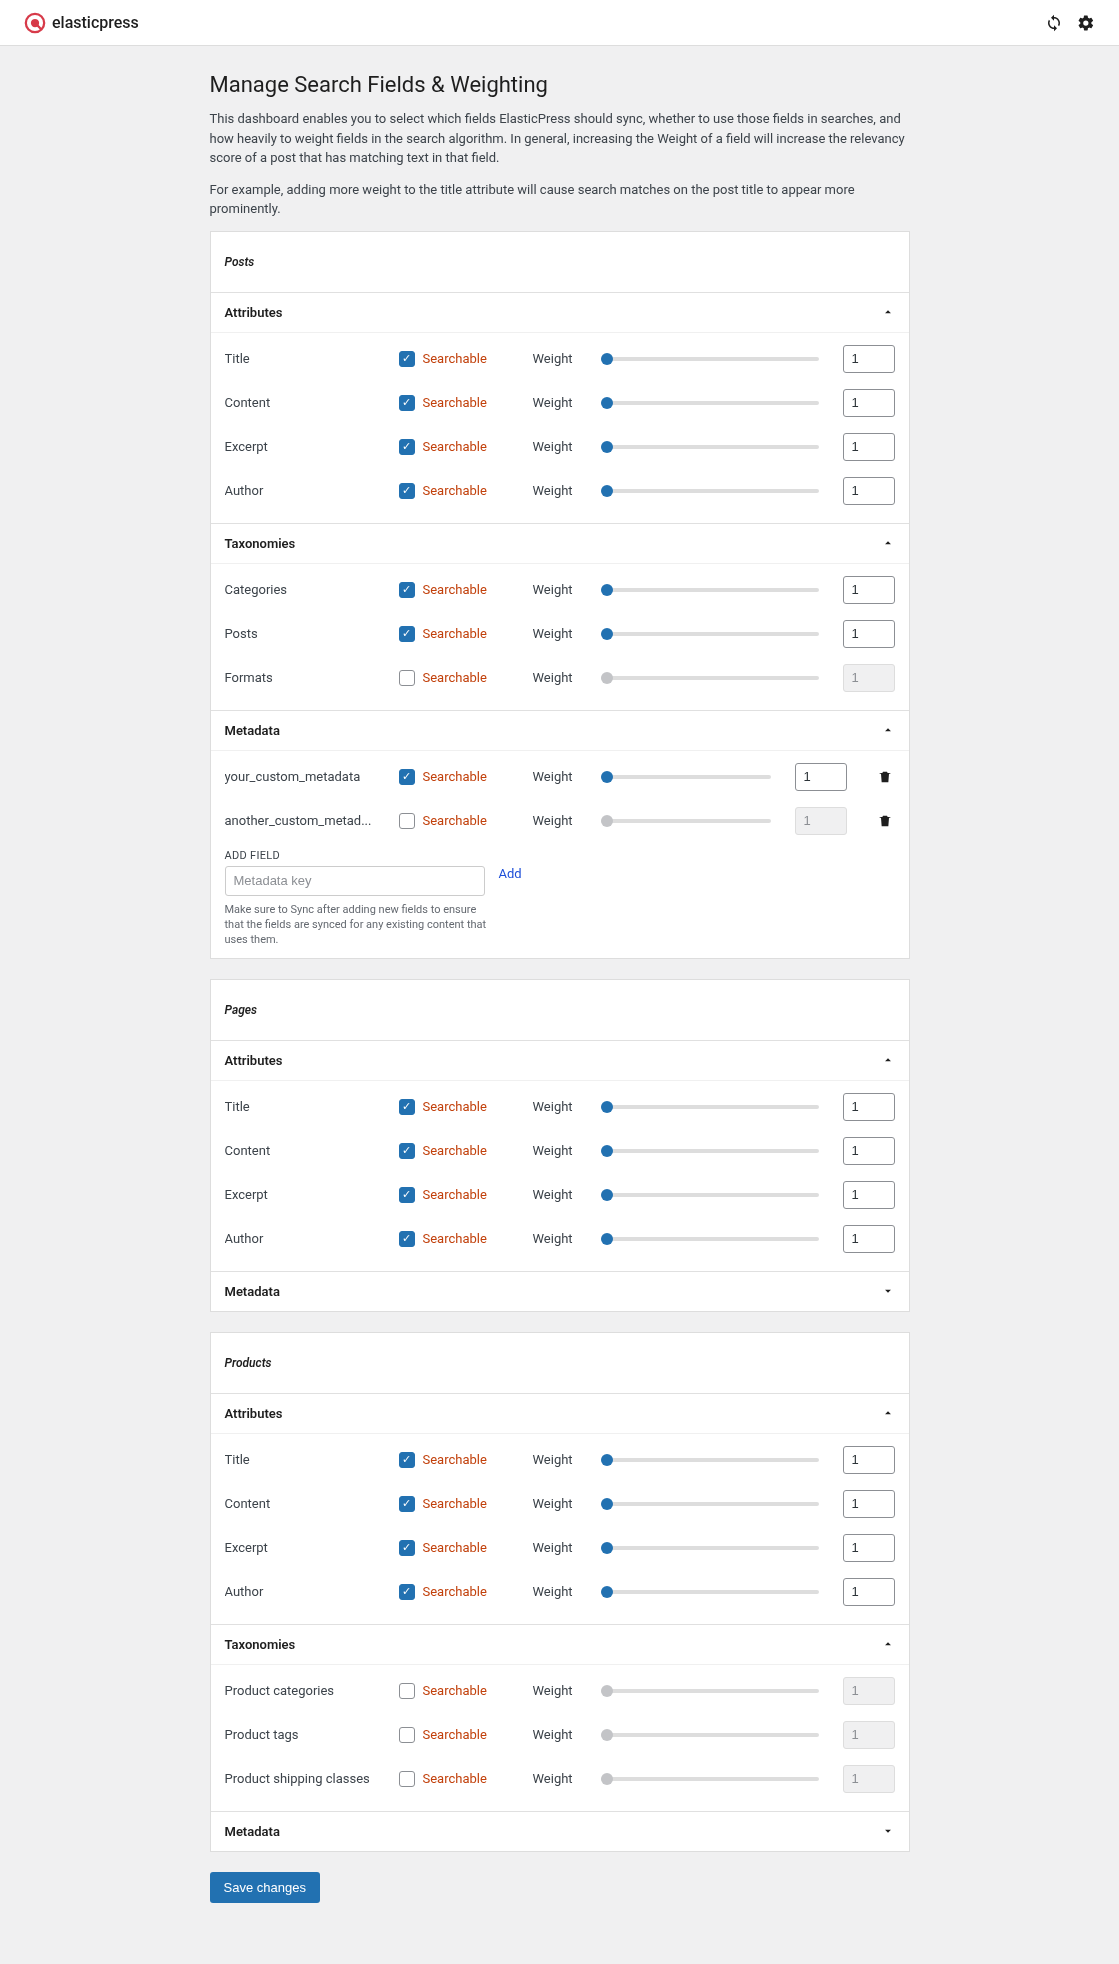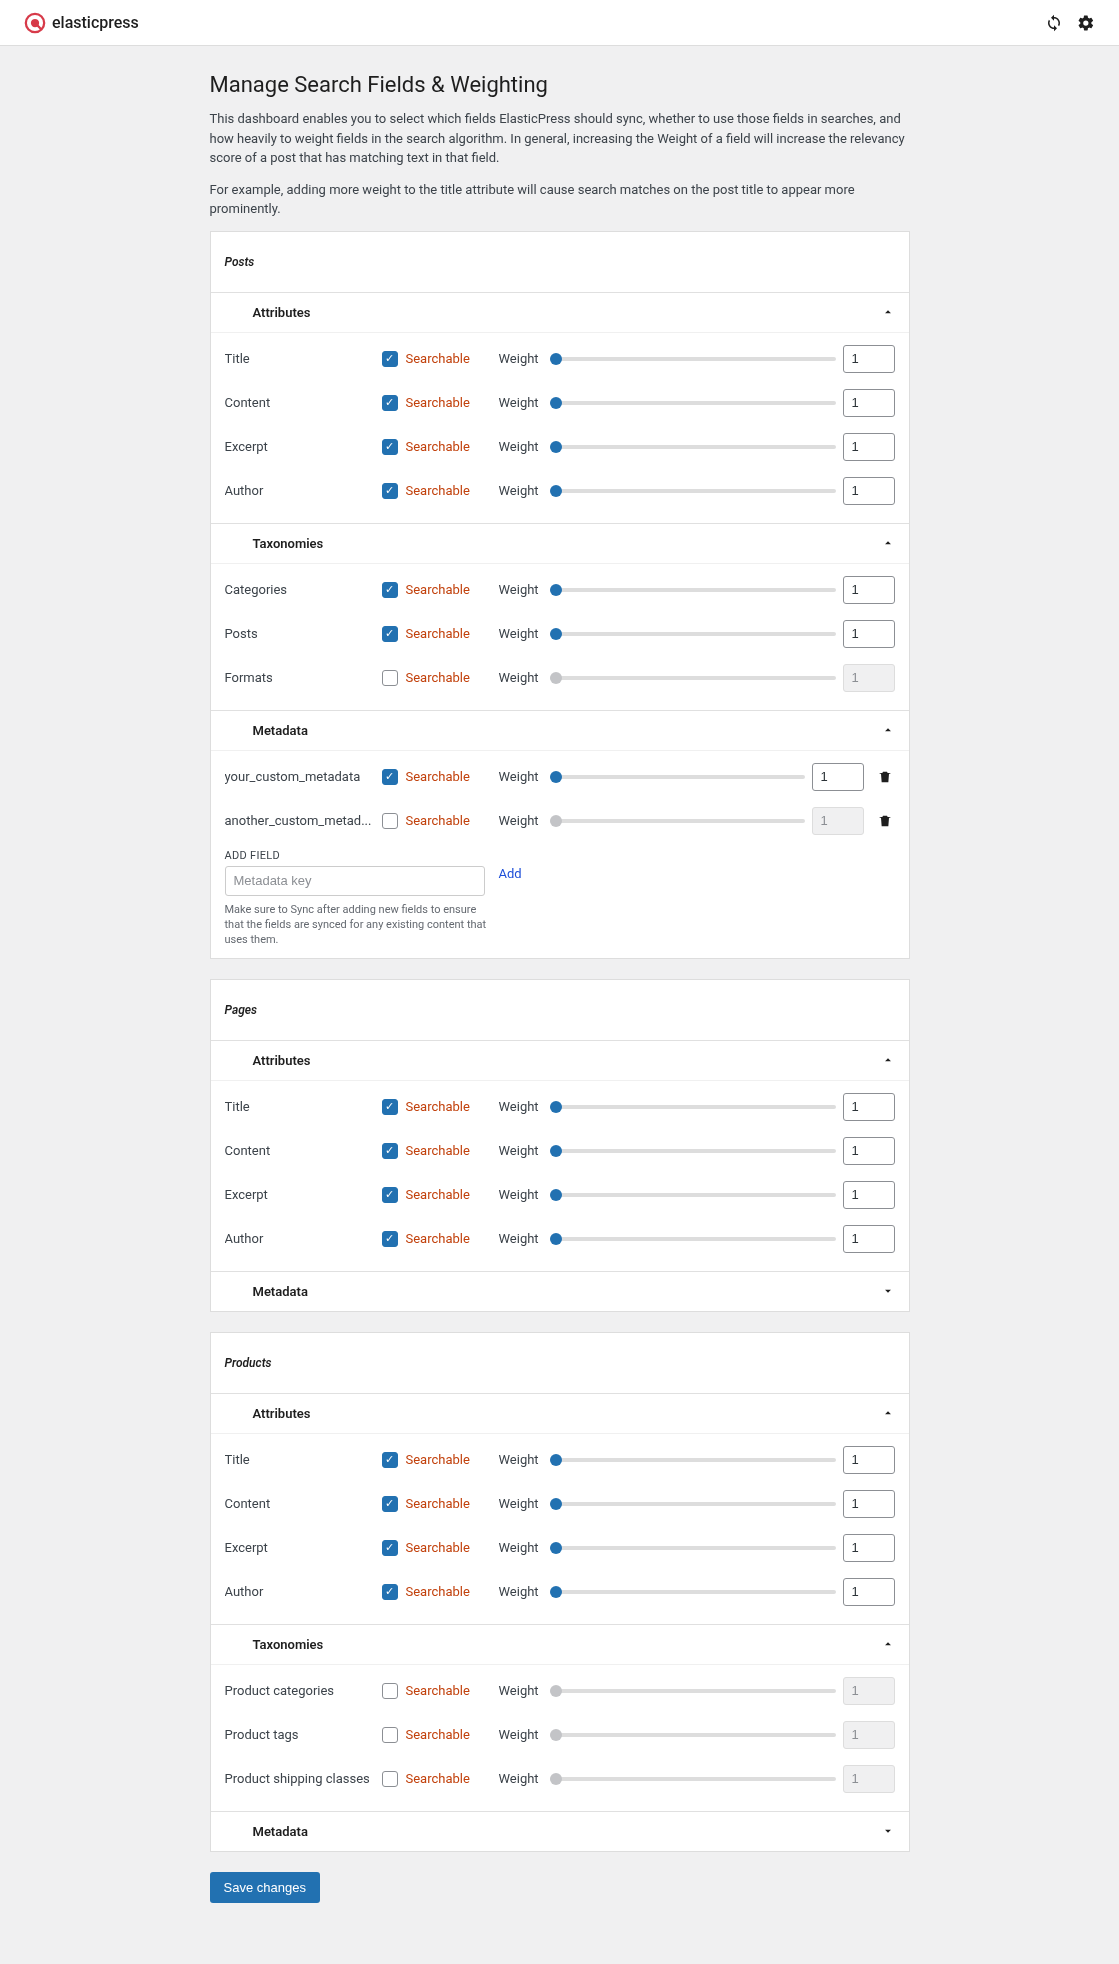--- a/index.html
+++ b/index.html
@@ -28,26 +28,26 @@
   .wrap { max-width: 720px; margin: 0 auto; padding: 20px 10px 30px; }
   h1 { font-size: 22px; font-weight: 400; margin: 6px 0 12px; color:#1e1e1e;}
   .intro p { font-size: 13px; line-height: 1.5; margin: 0 0 12px; color:#3c434a; }
 
   .card { background:#fff; border:1px solid #ddd; margin-bottom: 20px; }
   .card-title { font-weight:600; font-size:12px; padding:23px 14px;font-style:italic; }
   .section-head {
     display:flex; justify-content:space-between; align-items:center;
     padding:12px 14px; border-top:1px solid #e0e0e0; cursor:pointer;
   }
-  .section-head strong { font-weight:600; font-size:13px;margin-left:28px; }
+  .section-head strong { font-weight:600; font-size:13px; }
   .chev { width:14px; height:14px; }
   .chev svg { width:14px; height:14px; fill:#1e1e1e; }
   .section-body { border-top:1px solid #f0f0f0; padding: 4px 14px 10px; }
 
-  .row { display:flex; align-items:center; gap:7px; padding:8px 0; }
+  .row { display:flex; align-items:center; gap:24px; padding:8px 0; }
   .f-label { width:150px; font-size:13px; color:#3c434a; overflow:hidden; text-overflow:ellipsis; white-space:nowrap;}
   .chk-wrap { display:flex; align-items:center; gap:8px; width:110px;}
   .chk {
     width:16px; height:16px; border:1px solid #8c8f94; border-radius:3px;
     display:inline-flex; align-items:center; justify-content:center;
     background:#fff; cursor:pointer;
   }
   .chk.checked { background:#2271b1; border-color:#2271b1; }
   .chk.checked::after { content:"✓"; color:#fff; font-size:11px; line-height:1; }
   .chk-label { font-size:13px; color:#c2410c;}

